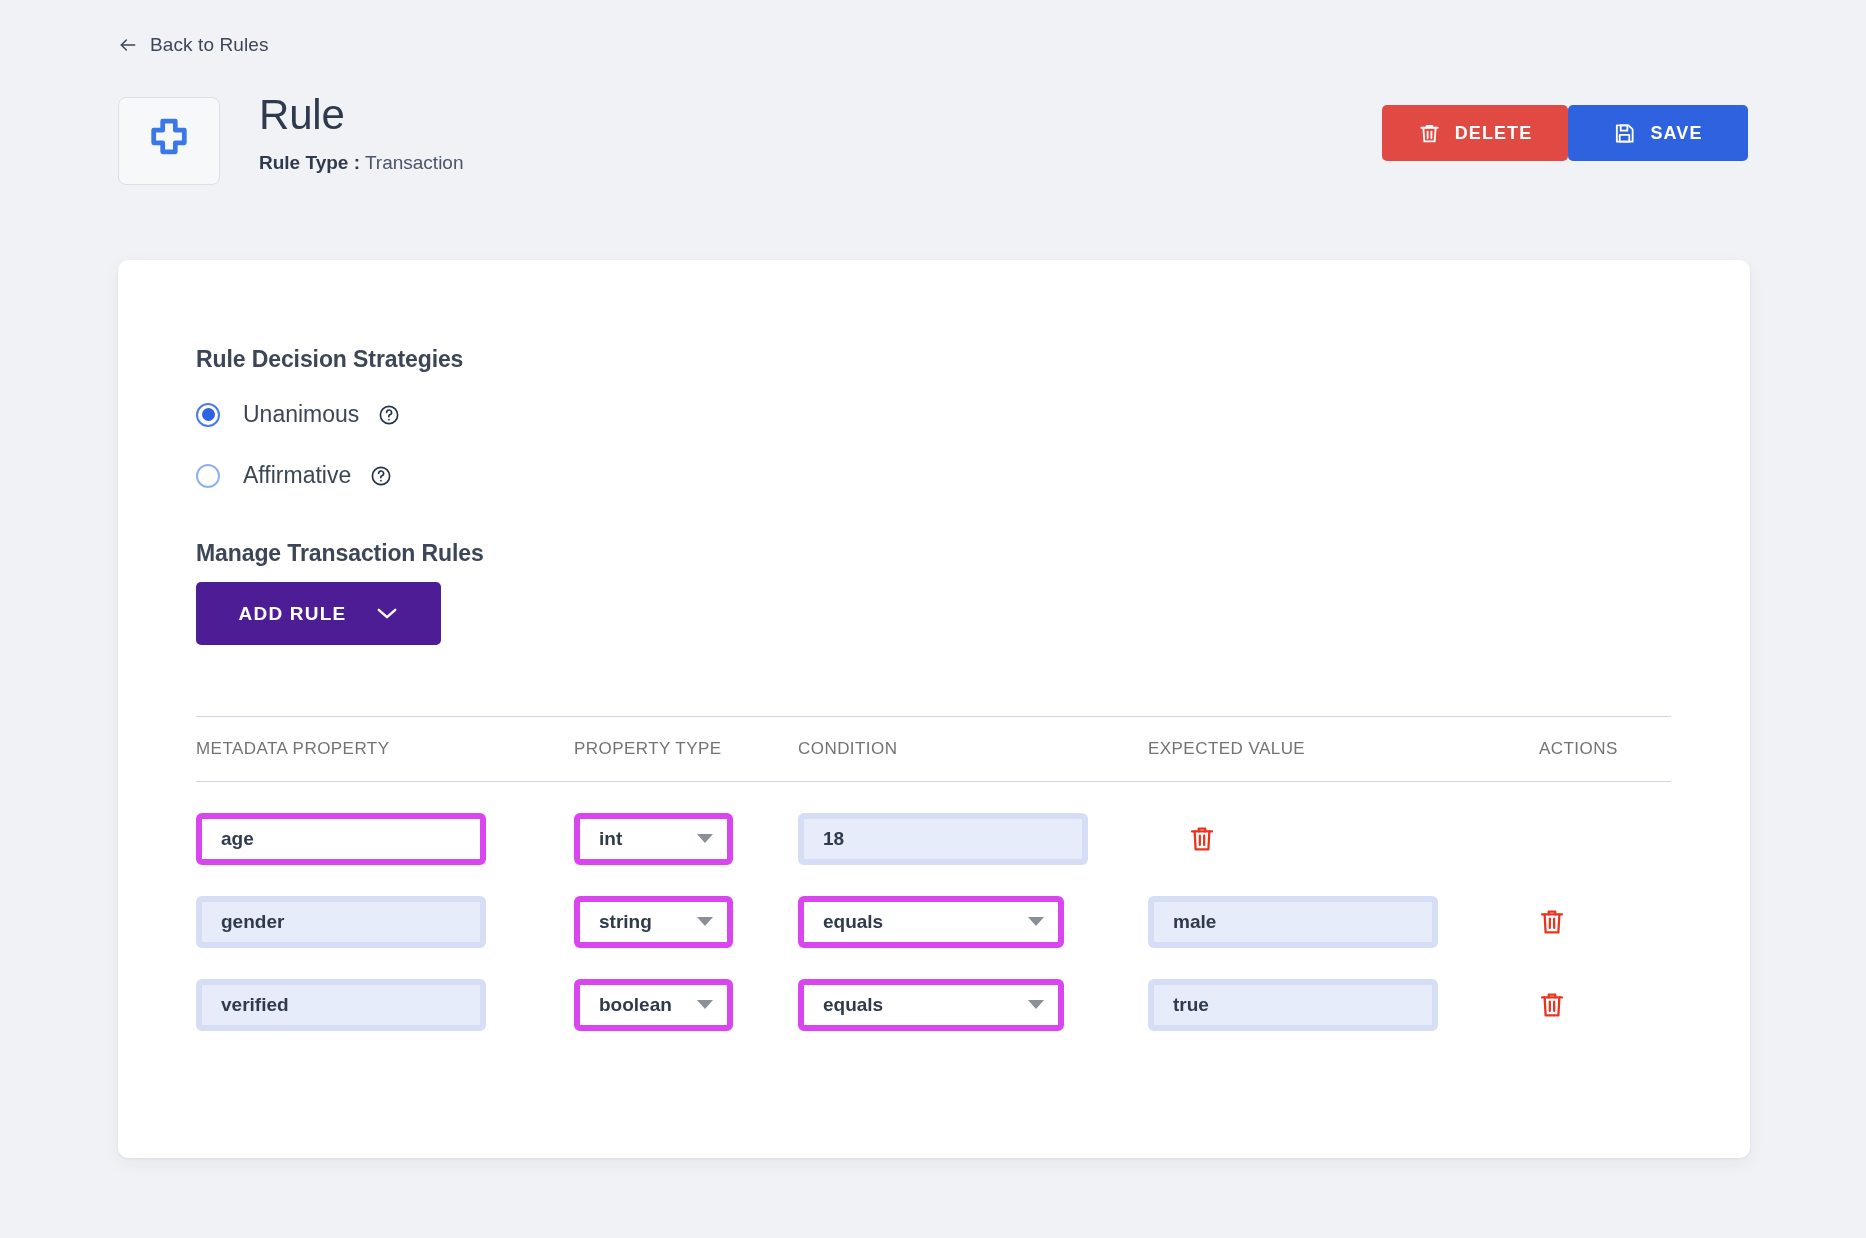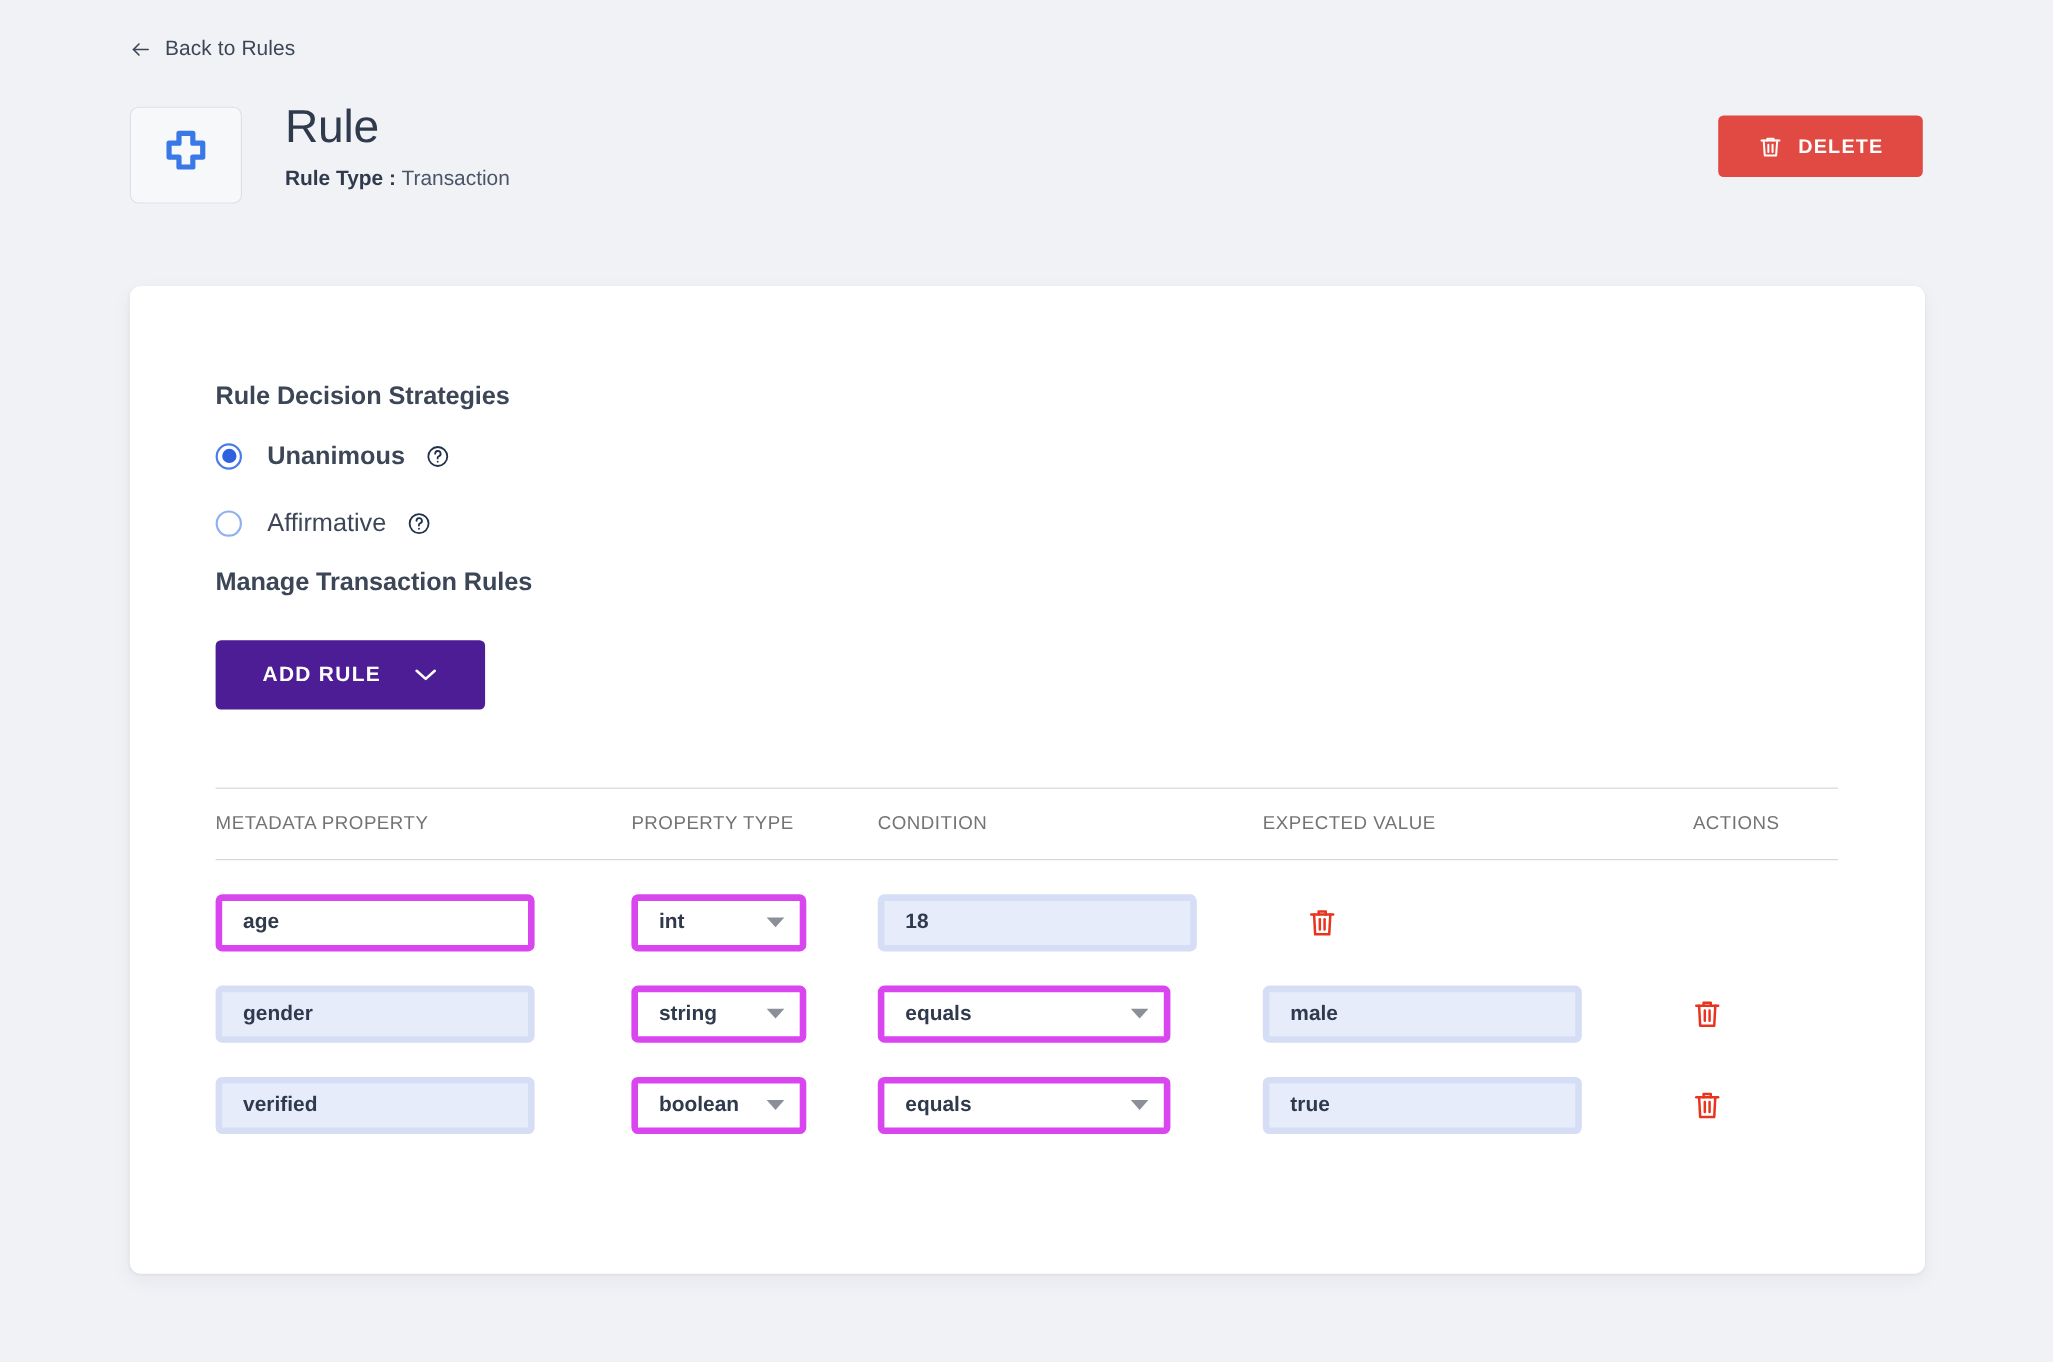--- a/index.html
+++ b/index.html
@@ -121,33 +121,33 @@
   }
 
   .section-title {
     position: absolute;
     font-size: 23px;
     font-weight: 700;
     color: #3c4657;
     letter-spacing: -0.1px;
   }
   #strategies-title { left: 78px; top: 86px; }
-  #manage-title     { left: 78px; top: 255px; }
+  #manage-title     { left: 78px; top: 280px; }
 
   
   .radio-row {
     position: absolute;
     left: 78px;
     display: flex;
     align-items: center;
     gap: 0;
     cursor: pointer;
     user-select: none;
   }
-  #radio-unanimous  { top: 141px; font-weight: bold; }
+  #radio-unanimous  { top: 141px; }
   #radio-affirmative{ top: 202px; }
 
   .radio-mark {
     width: 24px; height: 24px;
     border-radius: 50%;
     border: 2px solid #4a7ce8;
     display: inline-flex;
     align-items: center;
     justify-content: center;
     flex: none;
@@ -305,20 +305,28 @@
         <svg viewBox="0 0 24 24" fill="none" stroke="currentColor" stroke-width="1.9" stroke-linecap="round" stroke-linejoin="round">
           <polyline points="3.5,6 20.5,6"></polyline>
           <path d="M9 6V4.2h6V6"></path>
           <path d="M5.6 6l1 14.2h10.8l1-14.2"></path>
           <line x1="10" y1="10" x2="10" y2="17"></line>
           <line x1="14" y1="10" x2="14" y2="17"></line>
         </svg>
         <span>DELETE</span>
       </button>
 
+      <button class="btn btn-save">
+        <svg viewBox="0 0 24 24" fill="none" stroke="currentColor" stroke-width="1.9" stroke-linecap="round" stroke-linejoin="round">
+          <path d="M4 3.5h12.2L20.5 7.8V20.5H4z"></path>
+          <path d="M8 3.5h7V9H8z"></path>
+          <path d="M7 13.5h10v7H7z"></path>
+        </svg>
+        <span>SAVE</span>
+      </button>
     </div>
   </div>
 
   <div class="card">
 
     <div class="section-title" id="strategies-title">Rule Decision Strategies</div>
 
     <div class="radio-row" id="radio-unanimous">
       <span class="radio-mark checked"></span>
       <span class="radio-label">Unanimous</span>

